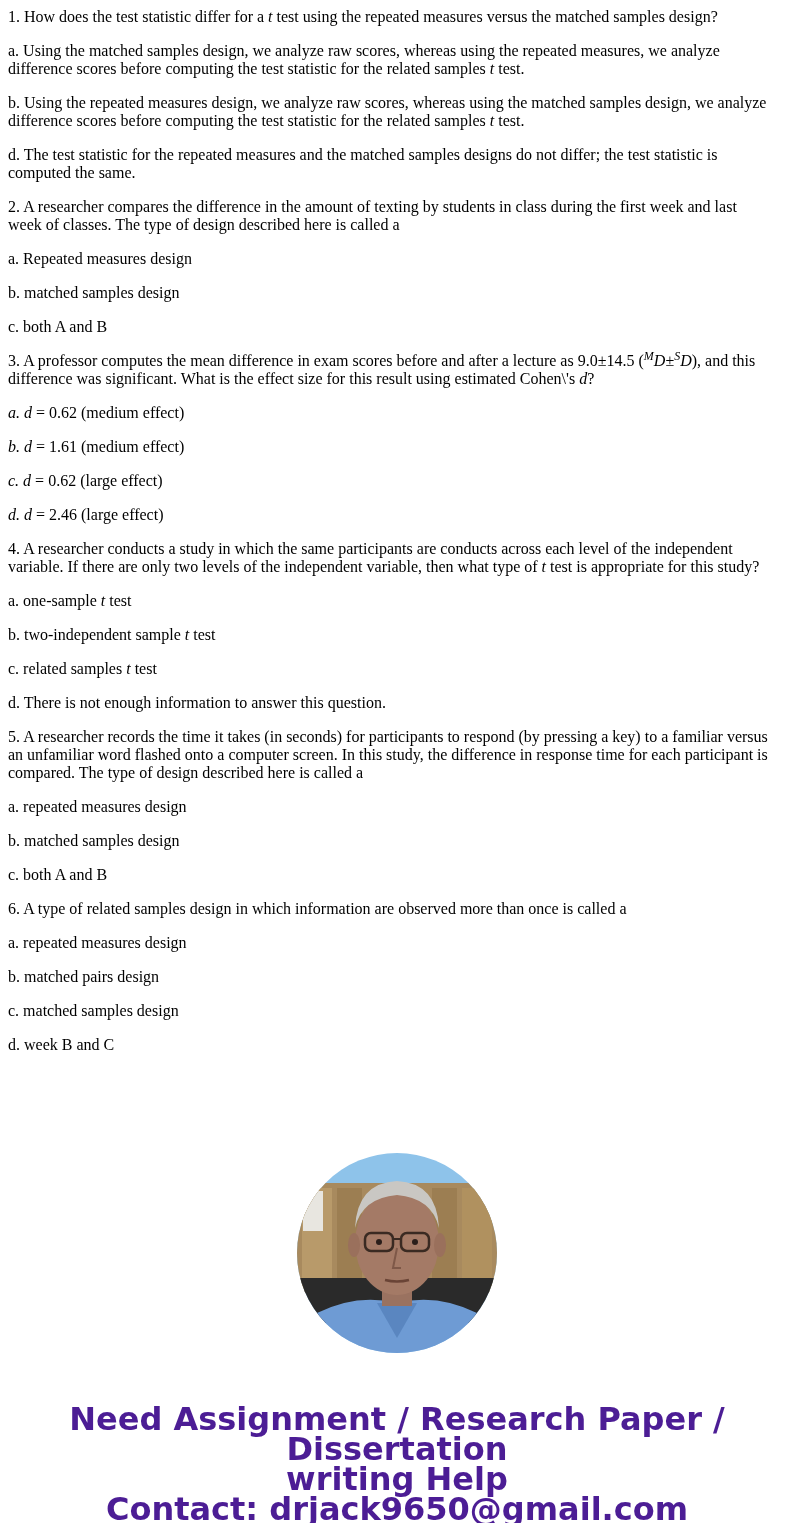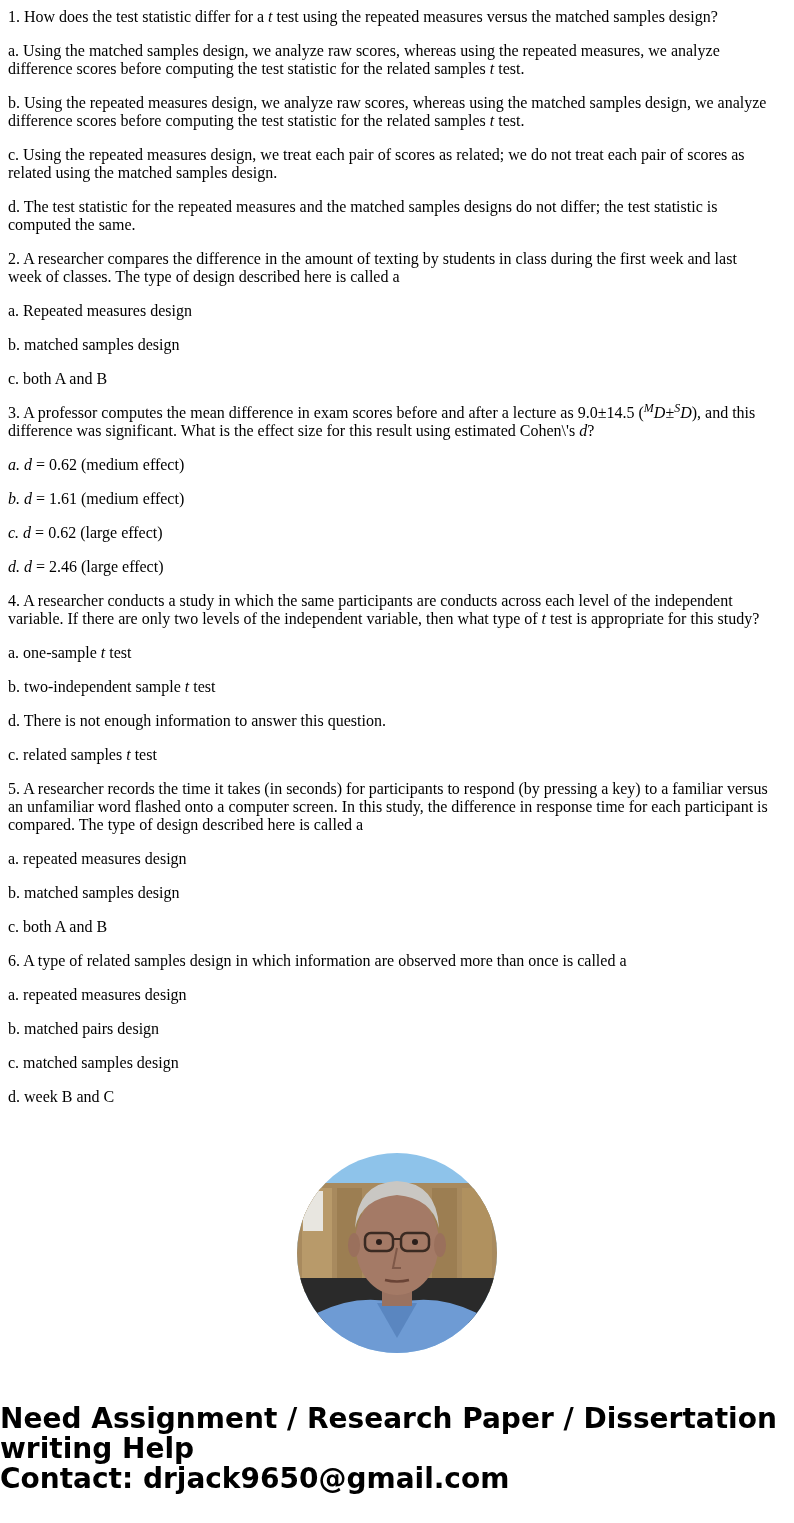--- a/index.html
+++ b/index.html
@@ -25,55 +25,55 @@
     height: 200px;
     border-radius: 50%;
     overflow: hidden;
   }
   .avatar-wrap svg { display: block; }
   .promo {
     position: absolute;
     left: 0;
     top: 1404px;
     width: 794px;
+    text-align: center;
     font-family: "DejaVu Sans", "Liberation Sans", sans-serif;
     font-weight: bold;
-    font-size: 28px;
+    font-size: 32px;
     line-height: 30px;
-    color: #000000;
+    color: #4c1d95;
   }
   .promo div { margin: 0; }
 </style>
 </head>
 <body>
 
 <div class="content">
 
   <p><span>1.</span> <span>How does the test statistic differ for a </span><i>t</i><span> test using the repeated measures versus the matched samples design?</span></p>
   <p><span>a.</span> <span>Using the matched samples design, we analyze raw scores, whereas using the repeated measures, we analyze difference scores before computing the test statistic for the related samples </span><i>t</i><span> test.</span></p>
   <p><span>b.</span> <span>Using the repeated measures design, we analyze raw scores, whereas using the matched samples design, we analyze difference scores before computing the test statistic for the related samples </span><i>t</i><span> test.</span></p>
-  <p><span>c.</span> <span>Using the repeated measures design, we treat each pair of scores as related; we do not treat each pair of scores as related using the matched samples design.</span></p>
   <p><span>d.</span> <span>The test statistic for the repeated measures and the matched samples designs do not differ; the test statistic is computed the same.</span></p>
 
   <p><span>2.</span> <span>A researcher compares the difference in the amount of texting by students in class during the first week and last week of classes. The type of design described here is called a</span></p>
   <p><span>a.</span> <span>Repeated measures design</span></p>
   <p><span>b.</span> <span>matched samples design</span></p>
   <p><span>c.</span> <span>both A and B</span></p>
 
   <p><span>3.</span> <span>A professor computes the mean difference in exam scores before and after a lecture as 9.0±14.5 (</span><sup>M</sup><i>D</i><span>±</span><sup>S</sup><i>D</i><span>), and this difference was significant. What is the effect size for this result using estimated Cohen\'s </span><i>d</i><span>?</span></p>
   <p><i>a.</i> <i>d</i><span> = 0.62 (medium effect)</span></p>
   <p><i>b.</i> <i>d</i><span> = 1.61 (medium effect)</span></p>
   <p><i>c.</i> <i>d</i><span> = 0.62 (large effect)</span></p>
   <p><i>d.</i> <i>d</i><span> = 2.46 (large effect)</span></p>
 
   <p><span>4.</span> <span>A researcher conducts a study in which the same participants are conducts across each level of the independent variable. If there are only two levels of the independent variable, then what type of </span><i>t</i><span> test is appropriate for this study?</span></p>
   <p><span>a.</span> <span>one-sample </span><i>t</i><span> test</span></p>
   <p><span>b.</span> <span>two-independent sample </span><i>t</i><span> test</span></p>
+  <p><span>c.</span> <span>related samples </span><i>t</i><span> test</span></p>
   <p><span>d.</span> <span>There is not enough information to answer this question.</span></p>
-  <p><span>c.</span> <span>related samples </span><i>t</i><span> test</span></p>
 
   <p><span>5.</span> <span>A researcher records the time it takes (in seconds) for participants to respond (by pressing a key) to a familiar versus an unfamiliar word flashed onto a computer screen. In this study, the difference in response time for each participant is compared. The type of design described here is called a</span></p>
   <p><span>a.</span> <span>repeated measures design</span></p>
   <p><span>b.</span> <span>matched samples design</span></p>
   <p><span>c.</span> <span>both A and B</span></p>
 
   <p><span>6.</span> <span>A type of related samples design in which information are observed more than once is called a</span></p>
   <p><span>a.</span> <span>repeated measures design</span></p>
   <p><span>b.</span> <span>matched pairs design</span></p>
   <p><span>c.</span> <span>matched samples design</span></p>

